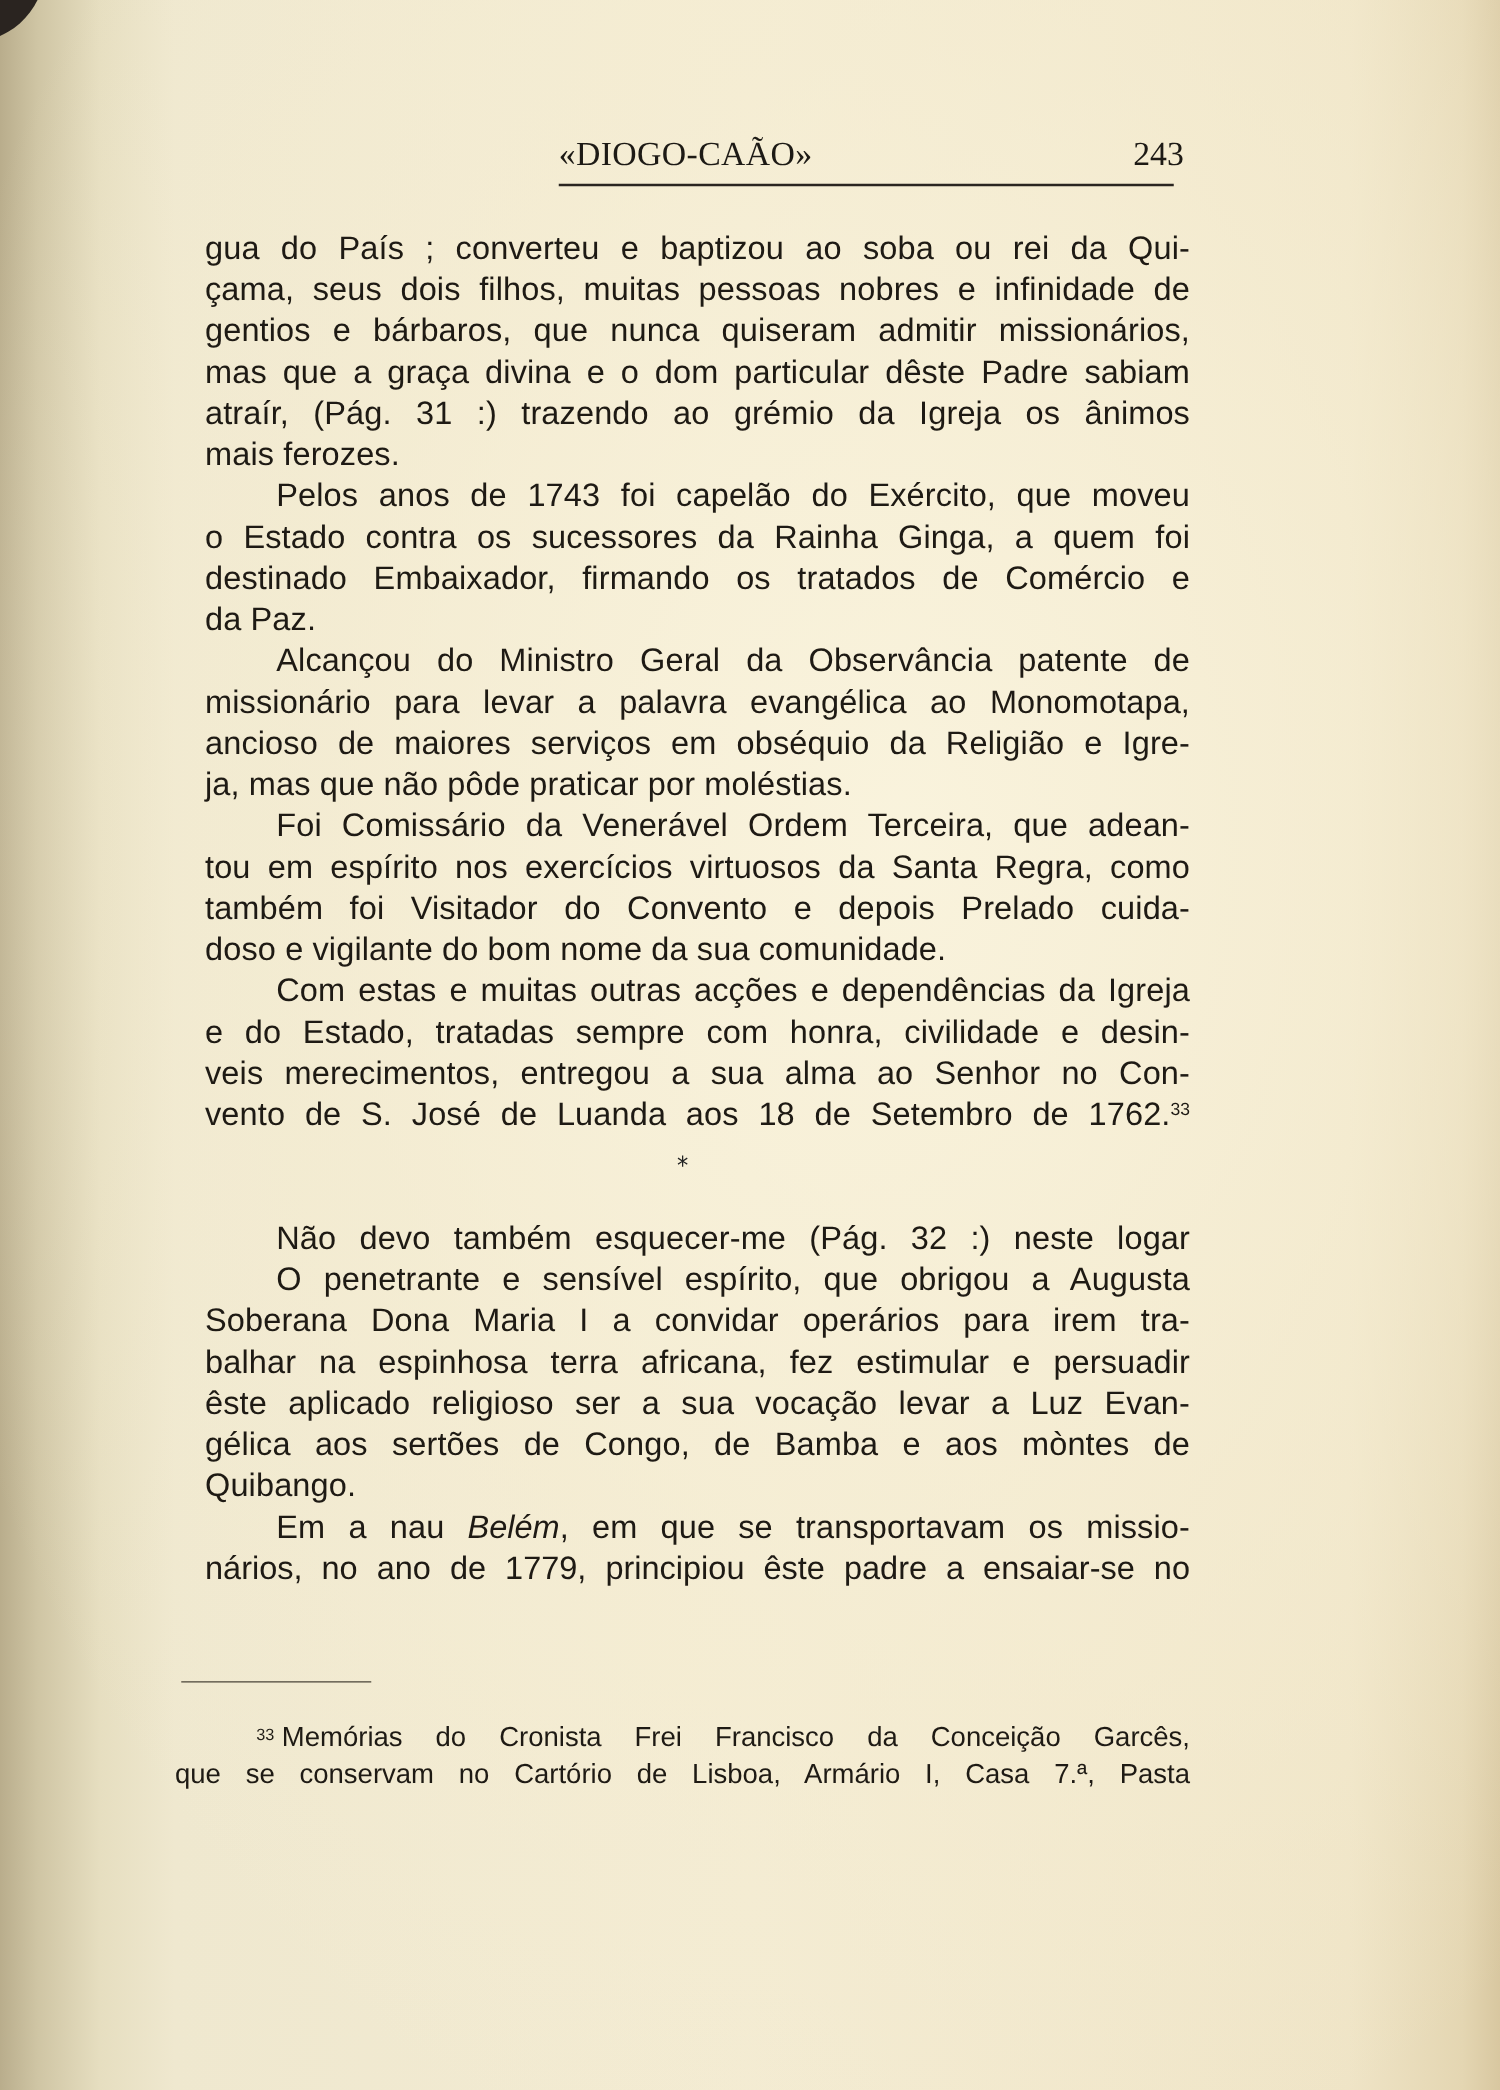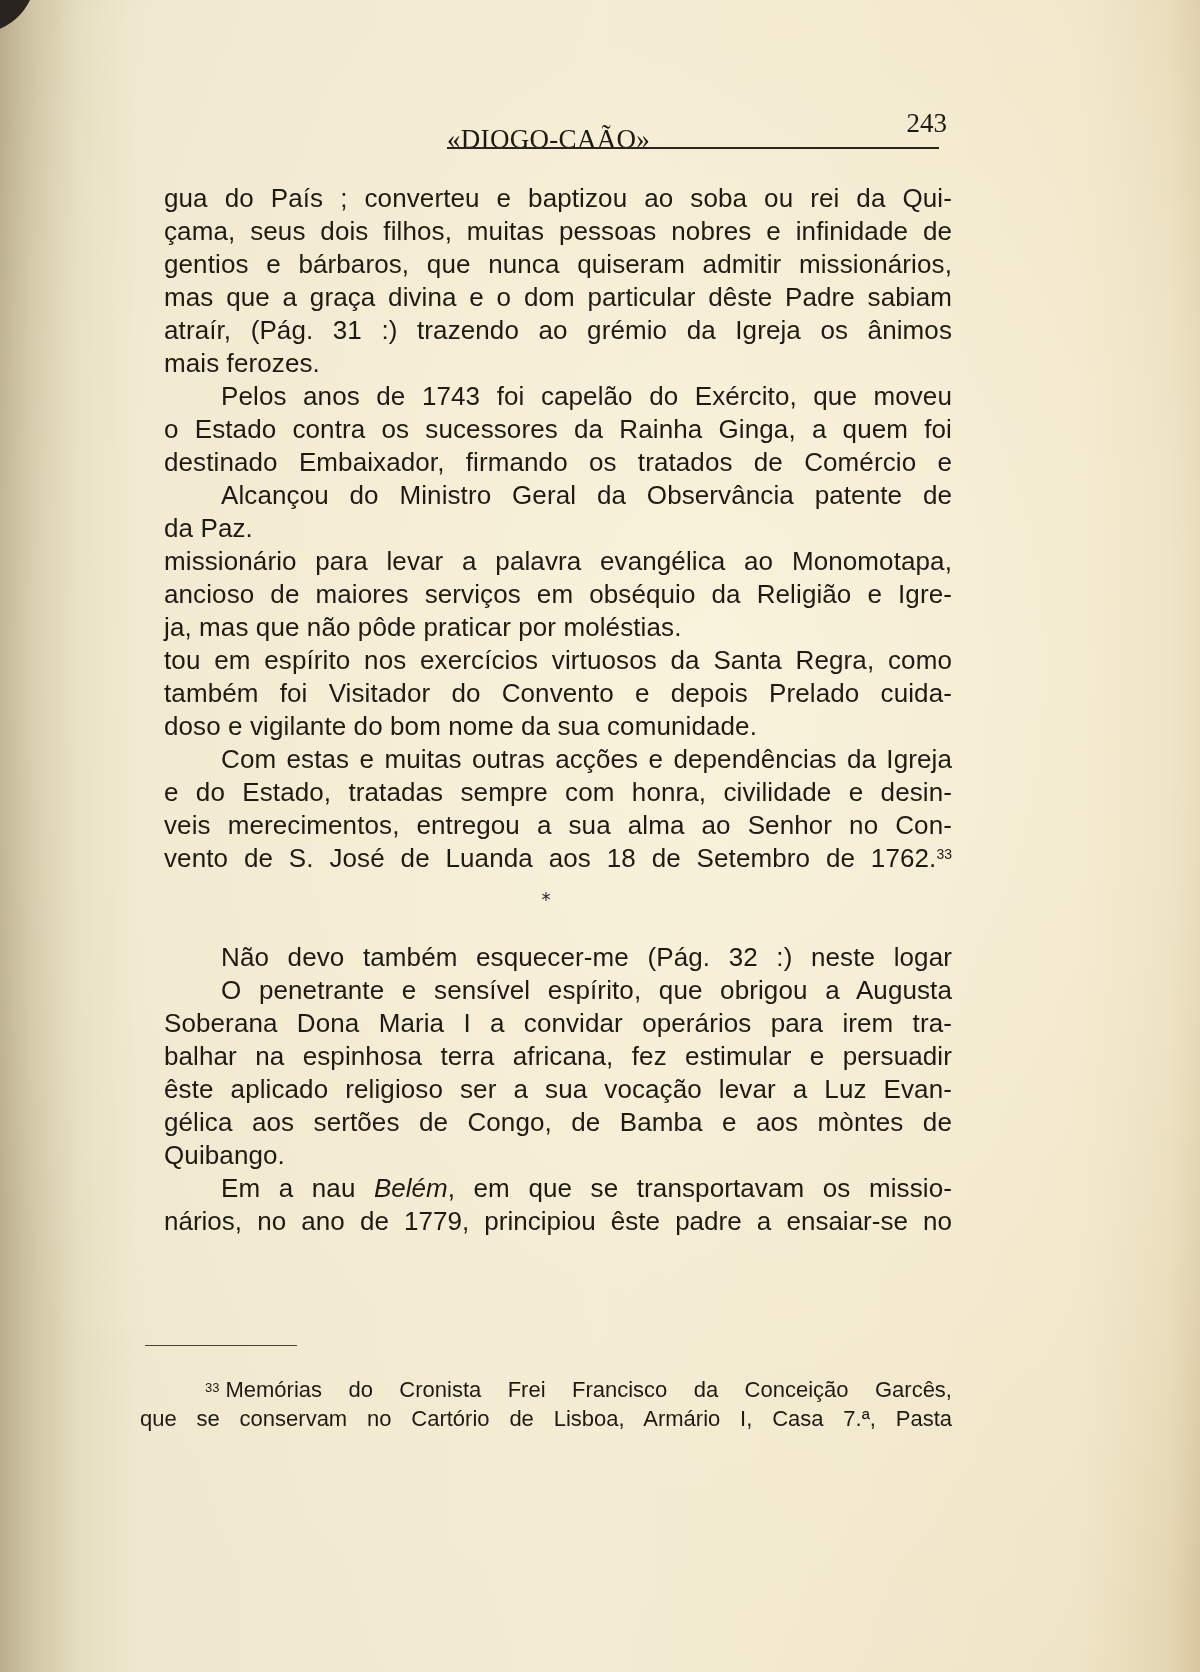--- a/index.html
+++ b/index.html
@@ -14,21 +14,21 @@
       linear-gradient(90deg, #b9ad8c 0px, #cfc5a4 30px, #e6dec0 80px, #efe8cf 140px, #f3ebd2 600px, #efe4c6 1080px, #e4d6b2 1170px, #d8c7a0 1200px);
   }
   .corner {
     position: absolute; left: -30px; top: -30px; width: 70px; height: 60px;
     background: #2a2420; border-radius: 0 0 60px 0; transform: rotate(-8deg);
   }
   .header {
     position: absolute; left: 447px; top: 108px; width: 500px; height: 40px;
     font-family: "Liberation Serif", "DejaVu Serif", serif; color: #1d1a15;
   }
-  .header .title { position: absolute; left: 0; top: 16px; font-size: 27px; letter-spacing: 0.3px; }
+  .header .title { position: absolute; left: 0; top: 0; font-size: 27px; letter-spacing: 0.3px; }
   .header .pageno { position: absolute; right: 0; top: 0; font-size: 27px; }
   .header .rule { position: absolute; left: 0; right: 8px; top: 39px; height: 2px; background: #2a2520; }
 
   .body-text {
     position: absolute; left: 140px; top: 182px; width: 812px;
     font-family: "Liberation Sans Narrow", "Liberation Sans", "DejaVu Sans", sans-serif;
     font-size: 26px; line-height: 33px; color: #1e1a14;
     font-stretch: condensed;
   }
   .line { display: block; white-space: nowrap; text-align: justify; text-align-last: justify; height: 33px; overflow: visible; margin-left: 24px; }
@@ -69,25 +69,26 @@
     <div id="block1">
         <span class="line"><span>gua do País ; converteu e baptizou ao soba ou rei da Qui-</span></span>
         <span class="line"><span>çama, seus dois filhos, muitas pessoas nobres e infinidade de</span></span>
         <span class="line"><span>gentios e bárbaros, que nunca quiseram admitir missionários,</span></span>
         <span class="line"><span>mas que a graça divina e o dom particular dêste Padre sabiam</span></span>
         <span class="line"><span>atraír, (Pág. 31 :) trazendo ao grémio da Igreja os ânimos</span></span>
         <span class="line last"><span>mais ferozes.</span></span>
         <span class="line indent"><span>Pelos anos de 1743 foi capelão do Exército, que moveu</span></span>
         <span class="line"><span>o Estado contra os sucessores da Rainha Ginga, a quem foi</span></span>
         <span class="line"><span>destinado Embaixador, firmando os tratados de Comércio e</span></span>
+        <span class="line last"><span>da Paz.</span></span>
         <span class="line indent"><span>Alcançou do Ministro Geral da Observância patente de</span></span>
-        <span class="line last"><span>da Paz.</span></span>
         <span class="line"><span>missionário para levar a palavra evangélica ao Monomotapa,</span></span>
         <span class="line"><span>ancioso de maiores serviços em obséquio da Religião e Igre-</span></span>
         <span class="line last"><span>ja, mas que não pôde praticar por moléstias.</span></span>
+        <span class="line indent"><span>Foi Comissário da Venerável Ordem Terceira, que adean-</span></span>
         <span class="line"><span>tou em espírito nos exercícios virtuosos da Santa Regra, como</span></span>
         <span class="line"><span>também foi Visitador do Convento e depois Prelado cuida-</span></span>
         <span class="line last"><span>doso e vigilante do bom nome da sua comunidade.</span></span>
         <span class="line indent"><span>Com estas e muitas outras acções e dependências da Igreja</span></span>
         <span class="line"><span>e do Estado, tratadas sempre com honra, civilidade e desin-</span></span>
         <span class="line"><span>veis merecimentos, entregou a sua alma ao Senhor no Con-</span></span>
         <span class="line"><span>vento de S. José de Luanda aos 18 de Setembro de 1762.</span><sup class="fn">33</sup></span>
       </div>
     <div id="sep-wrap" style="position:relative;height:66px;">
       <div class="asterisk" style="top:8px;">*</div>

